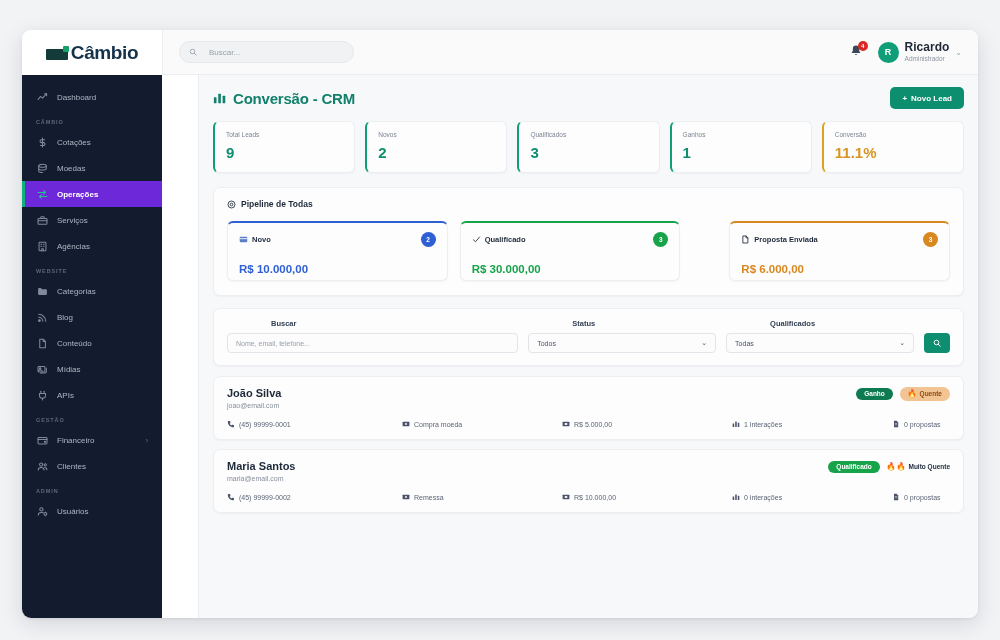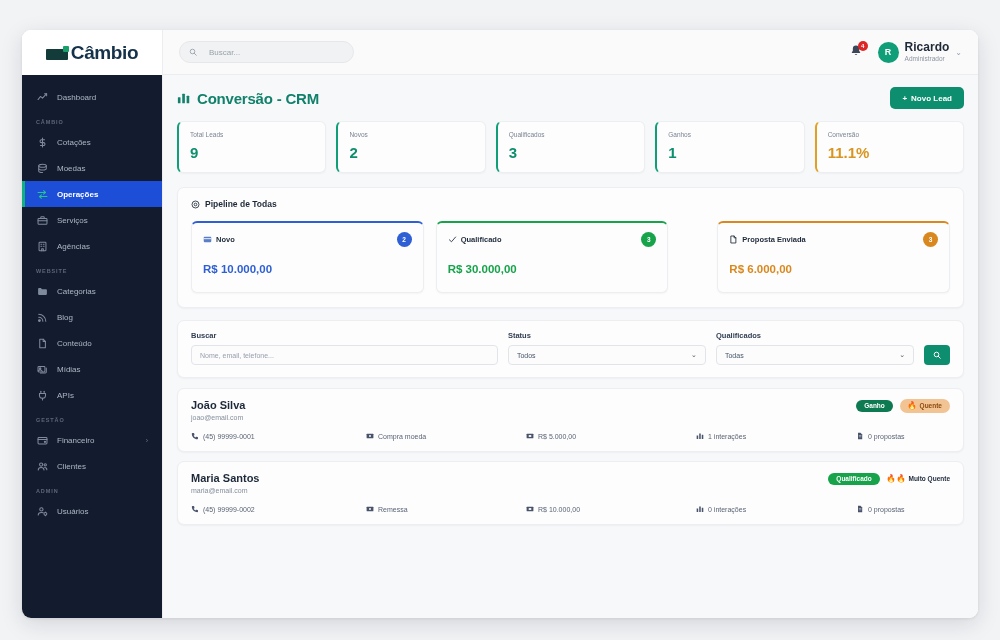--- a/index.html
+++ b/index.html
@@ -64,35 +64,35 @@
     width: 21px; height: 21px; border-radius: 50%;
     background: #0f9e78; color: #fff;
     display: flex; align-items: center; justify-content: center;
     font-size: 9px; font-weight: 700;
   }
   .user-name { font-size: 12px; font-weight: 700; color: #1f2937; line-height: 1.25; }
   .user-role { font-size: 6.5px; color: #8d95a1; line-height: 1.25; }
   .caret { font-size: 8px; color: #9aa1ab; }
 
   
-  .body-row { flex: 1; display: flex; min-height: 0; }
+  .body-row { flex: 1; display: flex; min-height: 0; gap: 36px; }
 
   
   .sidebar {
     width: 140px; flex: 0 0 140px;
     background: #131c2e; padding: 9px 0 0 0;
     overflow: hidden;
   }
   .nav-item {
     display: flex; align-items: center; gap: 9px;
     height: 26px; padding: 0 14px; cursor: pointer;
     font-size: 8px; color: #aeb6c4;
   }
   .nav-item .ic { width: 12px; height: 12px; flex: 0 0 12px; display:flex; align-items:center; justify-content:center; color: #7f8a9c; }
-  .nav-item.active { background: #1d4ed8; color: #ffffff; font-weight: 700; box-shadow: inset 3px 0 0 #10b07f; }
+  .nav-item.active { background: #6d28d9; color: #ffffff; font-weight: 700; box-shadow: inset 3px 0 0 #10b07f; }
   .nav-item.active .ic { color: #22c58f; }
   .nav-item .chev { margin-left: auto; font-size: 7px; color: #6b7687; }
   .nav-section {
     font-size: 5.5px; letter-spacing: .9px; color: #5c6778;
     padding: 9px 14px 4px; text-transform: uppercase; font-weight: 700;
   }
 
   
   .main {
     flex: 1; min-width: 0; background: #f7f8fa;
@@ -130,21 +130,21 @@
     padding: 11px 13px 14px; margin-bottom: 12px;
     box-shadow: 0 1px 2px rgba(16,24,40,.04);
   }
   .panel-title {
     display: flex; align-items: center; gap: 5px;
     font-size: 8.5px; font-weight: 700; color: #1d2939; margin-bottom: 12px;
   }
   .pipeline { display: flex; gap: 12px; }
   .pcard {
     flex: 1; background: #fdfdfd; border: 1px solid #eceef1;
-    border-radius: 6px; padding: 9px 11px 18px; height: 72px;
+    border-radius: 6px; padding: 9px 11px 18px; height: 60px;
     box-shadow: 0 1px 2px rgba(16,24,40,.04);
   }
   .pcard.blue { border-top: 2.5px solid #2e5fd4; }
   .pcard.green { border-top: 2.5px solid #16a34a; }
   .pcard.orange { border-top: 2.5px solid #d9881f; margin-left: 37px; }
   .pcard-head { display: flex; align-items: center; margin-bottom: 16px; }
   .pcard-name { display: flex; align-items: center; gap: 4px; font-size: 7.5px; font-weight: 700; color: #1d2939; }
   .pcount {
     margin-left: auto; width: 15px; height: 15px; border-radius: 50%;
     color: #fff; font-size: 6.5px; font-weight: 700;
@@ -161,21 +161,21 @@
   
   .filters {
     background: #fdfdfd; border: 1px solid #eceef1; border-radius: 7px;
     padding: 10px 13px 12px; margin-bottom: 10px;
     box-shadow: 0 1px 2px rgba(16,24,40,.04);
   }
   .filter-row { display: flex; gap: 10px; align-items: flex-end; }
   .fgroup { display: flex; flex-direction: column; gap: 5px; }
   .fgroup.grow { flex: 1.55; }
   .fgroup.sel { flex: 1; }
-  .flabel { font-size: 7.5px; font-weight: 700; color: #344054; }
+  .flabel { font-size: 7.5px; font-weight: 700; color: #344054; margin-left: 44px; }
   .finput, .fselect {
     height: 20px; background: #fcfcfd; border: 1px solid #e2e4e9;
     border-radius: 4px; padding: 0 8px; font-size: 7px; color: #98a0ac;
     display: flex; align-items: center; font-family: "Liberation Sans", sans-serif;
   }
   .fselect { color: #475467; justify-content: space-between; cursor: pointer; }
   .fsearch-btn {
     width: 26px; height: 20px; background: #0d8e6e; border: none; border-radius: 4px;
     color: #fff; font-size: 8px; display: flex; align-items: center; justify-content: center;
     cursor: pointer;

